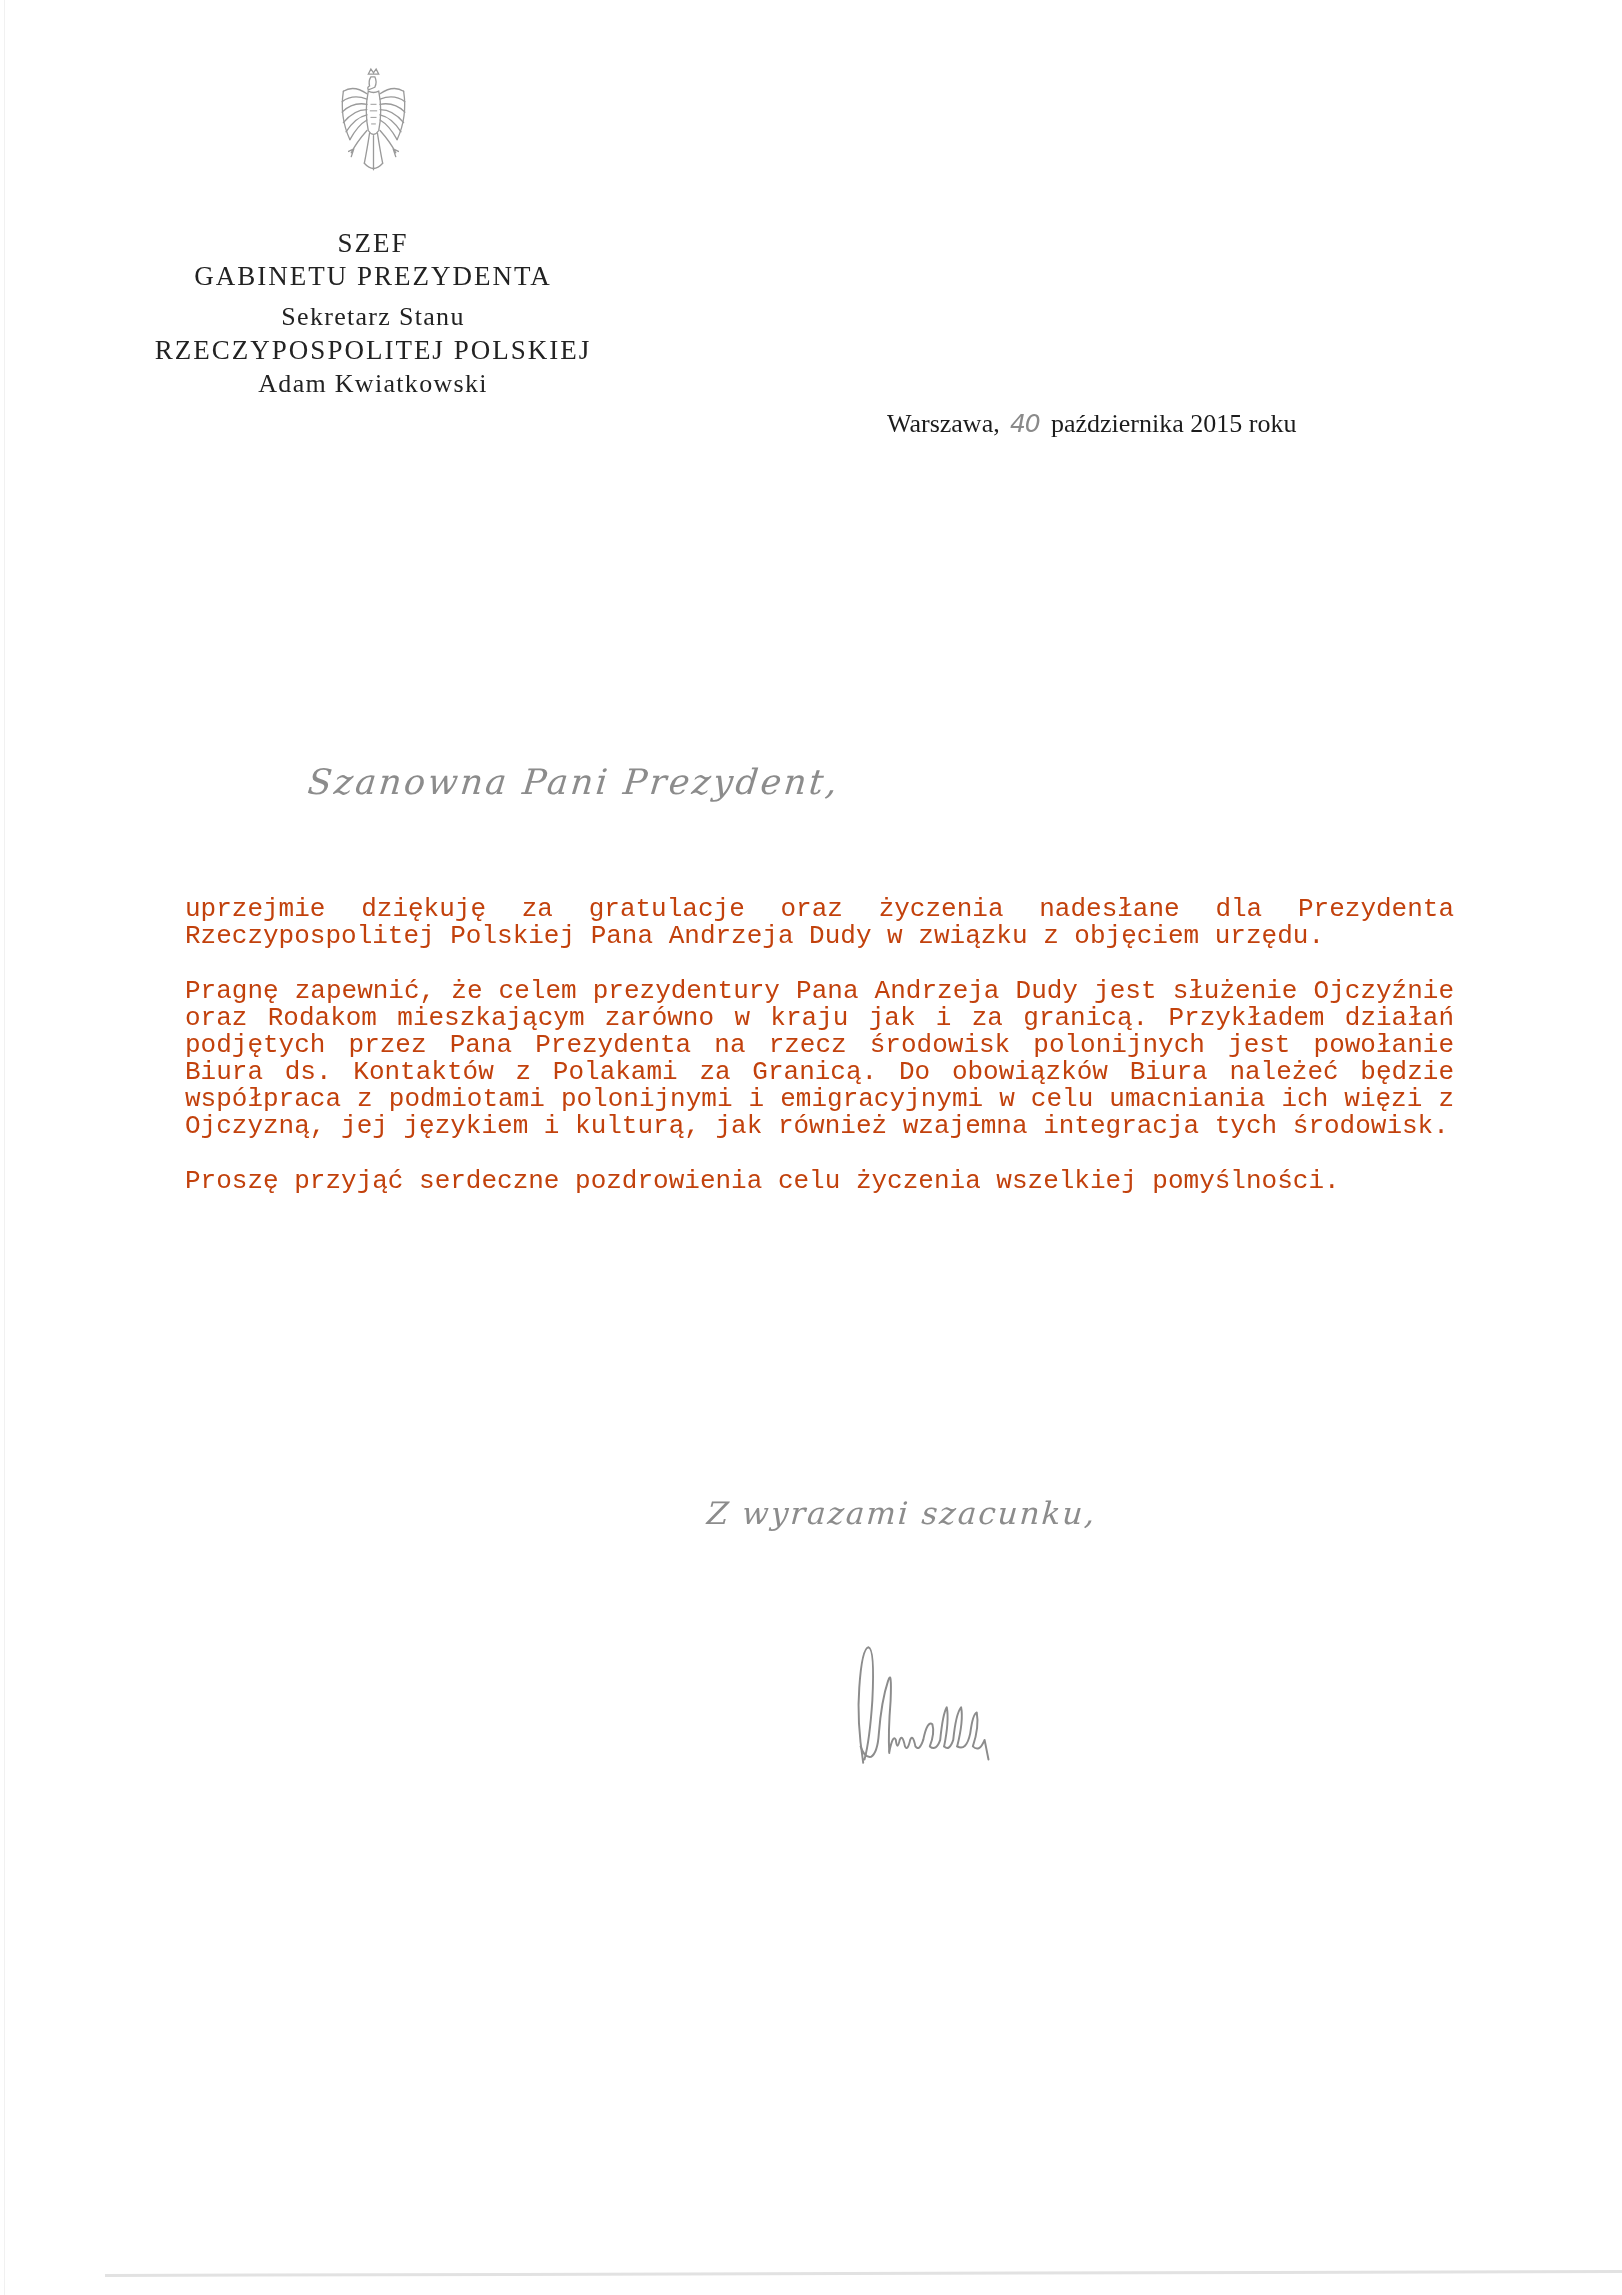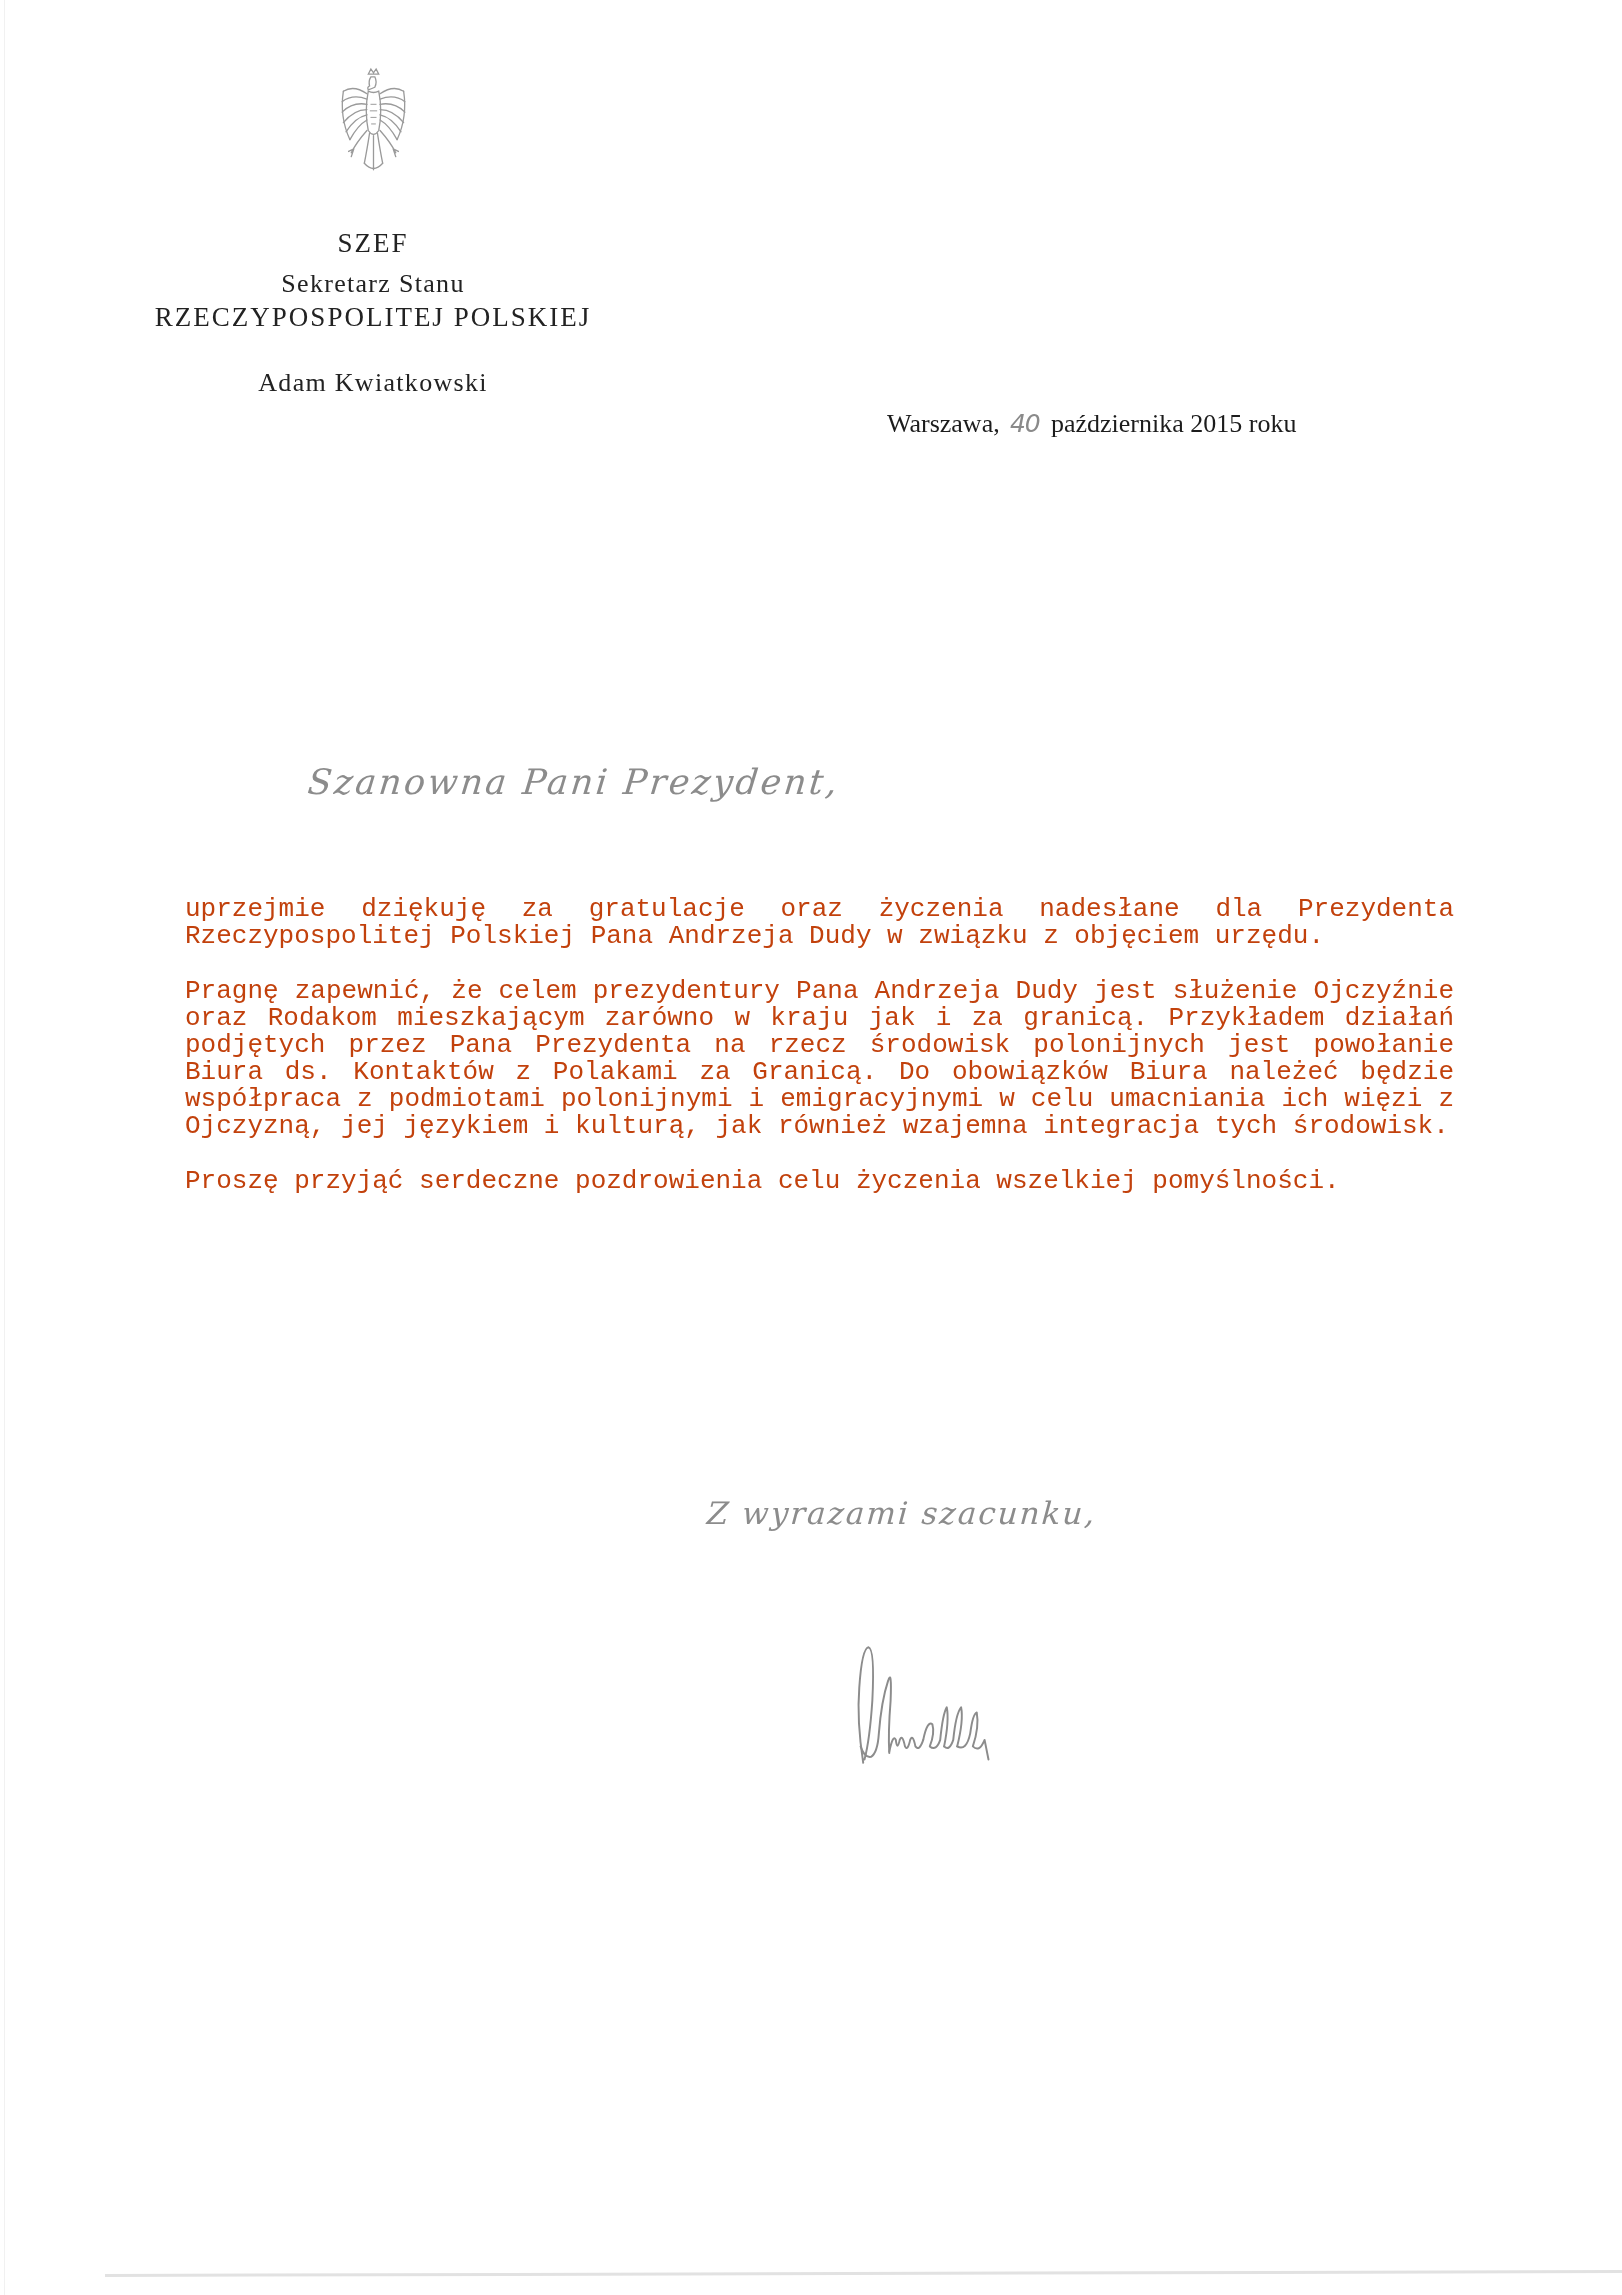--- a/index.html
+++ b/index.html
@@ -59,21 +59,20 @@
     .lh-caps {
       font-size: 27px;
     }
     .lh-szef {
       margin-top: 31px;
     }
     .lh-sub {
       font-size: 26px;
       letter-spacing: 1.3px;
       line-height: 34px;
-      margin-top: 32px;
     }
     .lh-sub.first {
       margin-top: 6.5px;
     }
 
     
     .date-line {
       position: absolute;
       left: 887px;
       top: 409px;
@@ -195,20 +194,21 @@
         <path d="M66 104 Q70 130 74 150"></path>
         <path d="M46 150 Q60 166 74 150"></path>
 
         <path d="M50 100 Q34 118 26 134 M30 128 L22 132 M30 128 L26 140"></path>
         <path d="M70 100 Q86 118 94 134 M90 128 L98 132 M90 128 L94 140"></path>
 
         <path d="M56 60 L64 60 M55 70 L65 70 M56 80 L64 80 M57 90 L63 90" stroke-width="1.5"></path>
       </g>
     </svg>
     <span class="lh-line lh-caps lh-szef">SZEF</span>
+    <span class="lh-line lh-caps">GABINETU PREZYDENTA</span>
     <span class="lh-line lh-sub first">Sekretarz Stanu</span>
     <span class="lh-line lh-caps">RZECZYPOSPOLITEJ POLSKIEJ</span>
     <span class="lh-line lh-sub">Adam Kwiatkowski</span>
   </div>
 
   <div class="date-line">
     <span>Warszawa,</span>
     <span class="hand-day">40</span>
     <span>października 2015 roku</span>
   </div>

